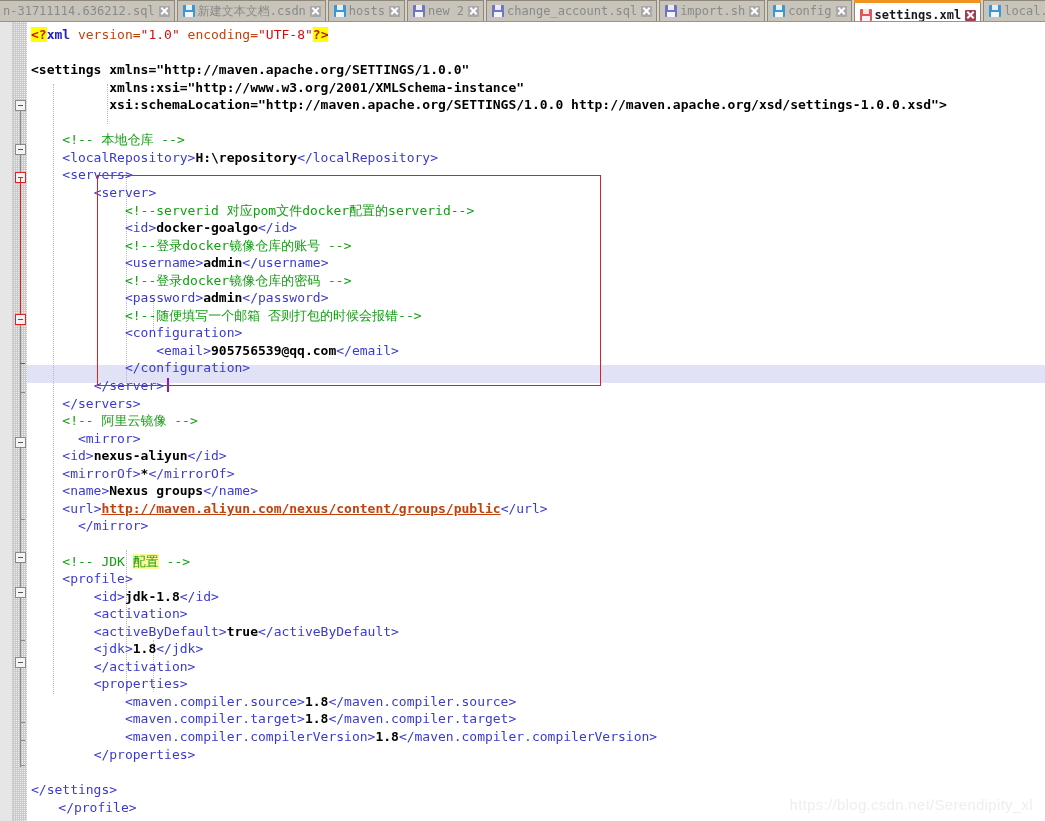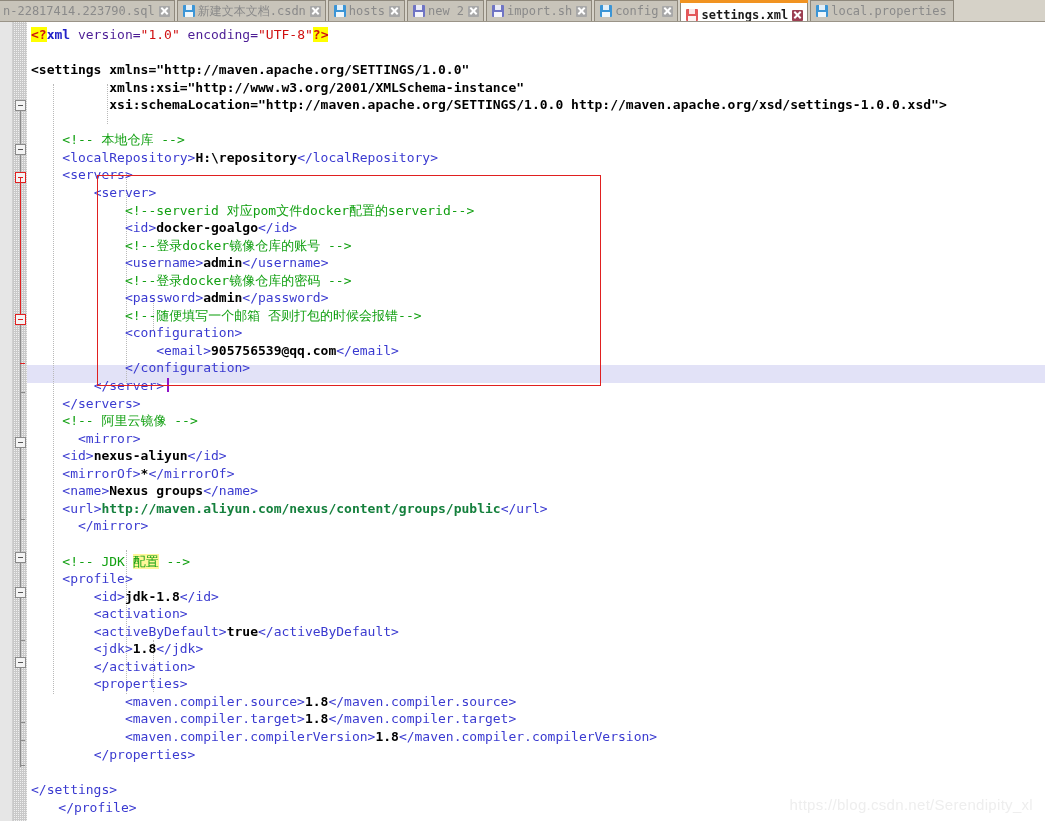--- a/index.html
+++ b/index.html
@@ -130,61 +130,66 @@
 
   
   .ln{
     position:absolute;left:0;height:18px;line-height:18px;
     white-space:pre;
     font-family:"DejaVu Sans Mono","Liberation Mono",monospace;
     font-size:13px;
     color:#000;
   }
   .tag{ color:#3a3ad0; }
-  .attr{ color:#4c1d95; }
+  .attr{ color:#c2410c; }
   .valq{ color:#d01010; }
   .cmt{ color:#12a012; }
   .txt{ color:#000000;font-weight:bold; }
-  .txtu{ color:#15803d;font-weight:bold;}
+  .txtu{ color:#c2410c;font-weight:bold;text-decoration:underline; }
   .pi{ color:#d01010;font-weight:bold;background:#ffff00; }
   .pin{ color:#2424c8;font-weight:bold; }
   .hl-y{ background:#fff69a; }
   .caret{
     display:inline-block;width:0;border-left:2px solid #9013c9;height:14px;
     vertical-align:-2px;margin-left:3px;
   }
   
   #wm{
     position:absolute;right:12px;bottom:8px;
     font-family:"Liberation Sans",sans-serif;
     font-size:15px;color:#eeeeee;letter-spacing:.3px;
     user-select:none;
   }
 </style>
 </head>
 <body>
 
 <div id="tabbar">
     <div class="tab first">
-      <span class="lbl">n-22817414.223790.sql</span>
+      <span class="lbl">n-31711114.636212.sql</span>
       <span class="closebox"></span>
     </div>
     <div class="tab">
       <span class="floppy fl-blue"></span>
       <span class="lbl">新建文本文档.csdn</span>
       <span class="closebox"></span>
     </div>
     <div class="tab">
       <span class="floppy fl-blue"></span>
       <span class="lbl">hosts</span>
       <span class="closebox"></span>
     </div>
     <div class="tab">
       <span class="floppy fl-purple"></span>
       <span class="lbl">new 2</span>
+      <span class="closebox"></span>
+    </div>
+    <div class="tab">
+      <span class="floppy fl-purple"></span>
+      <span class="lbl">change_account.sql</span>
       <span class="closebox"></span>
     </div>
     <div class="tab">
       <span class="floppy fl-purple"></span>
       <span class="lbl">import.sh</span>
       <span class="closebox"></span>
     </div>
     <div class="tab">
       <span class="floppy fl-blue"></span>
       <span class="lbl">config</span>

